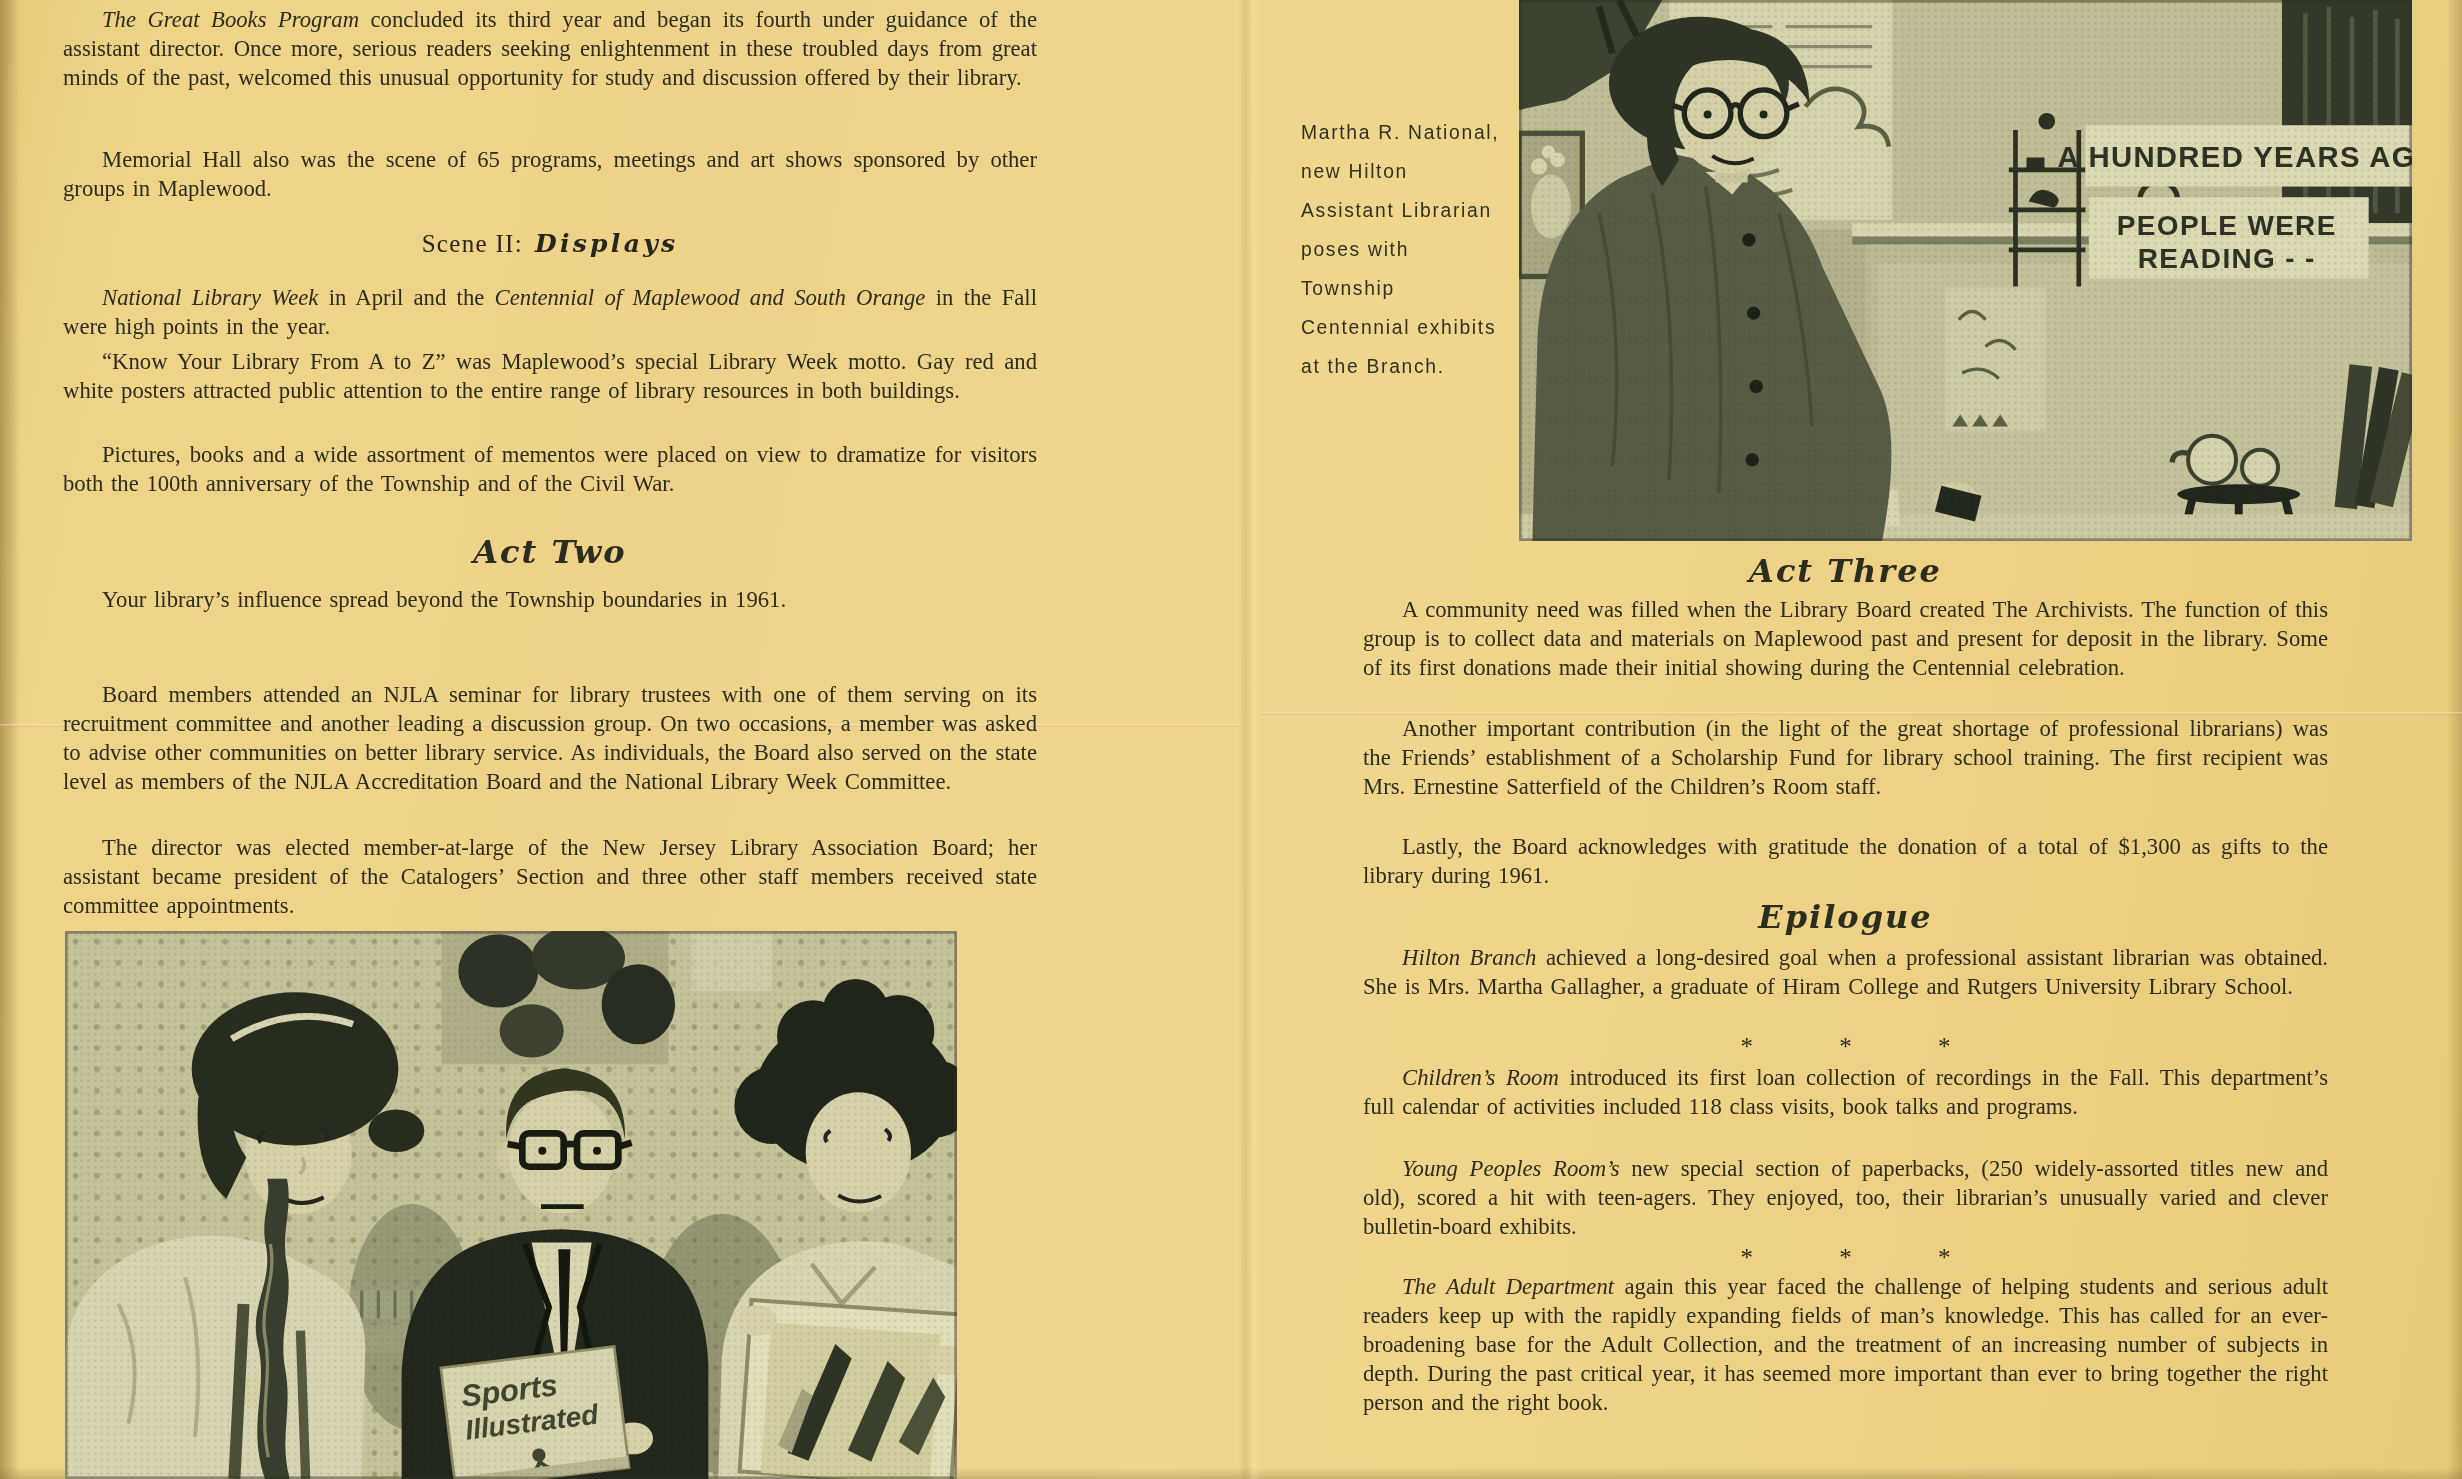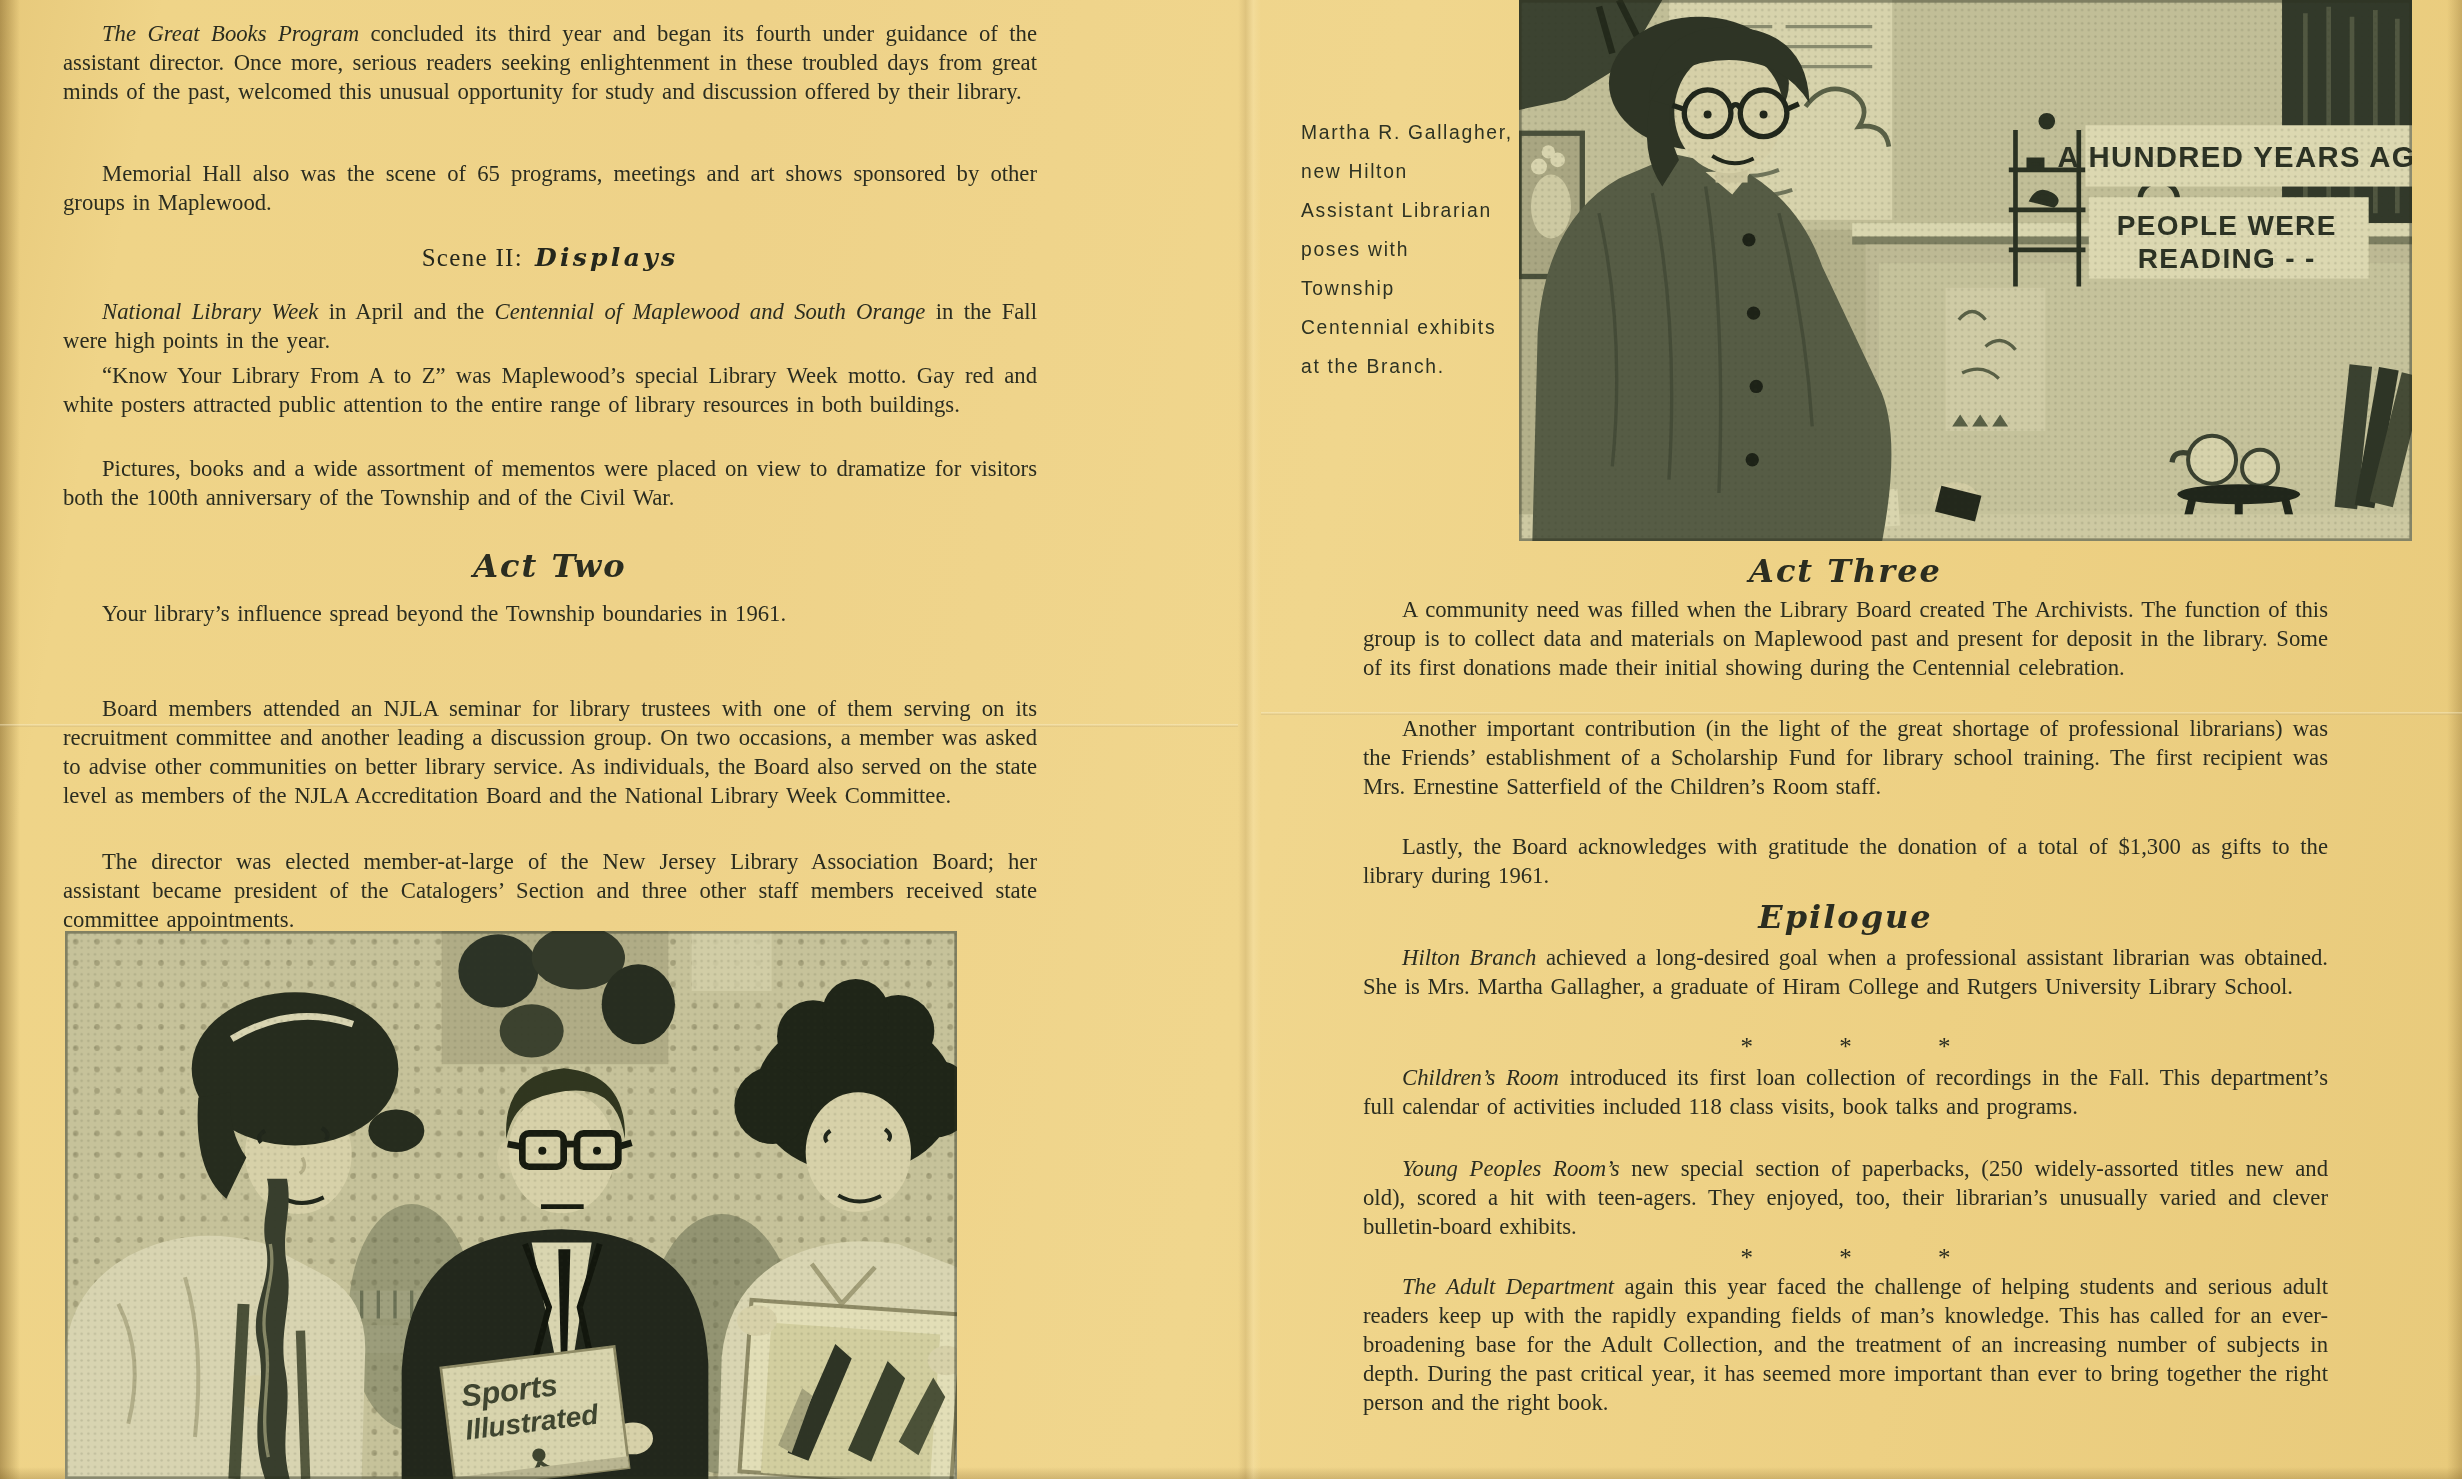--- a/index.html
+++ b/index.html
@@ -22,21 +22,21 @@
   .crease-h{position:absolute;height:3.3px;
     background:linear-gradient(to bottom,rgba(255,246,212,.5),rgba(130,100,45,.16));}
   .par{
     position:absolute;
     font-size:22.7px;line-height:29px;
     text-align:justify;text-indent:39px;
     word-spacing:2px;
     color:#2b2d20;
   }
   .par .it{font-style:italic;}
-  .lcol{left:63px;width:974px;margin-top:14px;}
+  .lcol{left:63px;width:974px;}
   .rcol{left:1363px;width:965px;}
   .heading{
     position:absolute;text-align:center;
     font-family:"DejaVu Serif",serif;font-style:italic;font-weight:bold;
     color:#2b2d20;letter-spacing:2px;font-size:32px;
   }
   .scene-heading{
     position:absolute;text-align:center;font-size:25px;color:#25271c;
   }
   .scene-heading .lab{font-family:"Liberation Serif",serif;letter-spacing:1.3px;}
@@ -77,21 +77,21 @@
   <div class="par lcol" style="top:440px;"><span>Pictures, books and a wide assortment of mementos were placed on view to dramatize for visitors both the 100th anniversary of the Township and of the Civil War.</span></div>
 
   <div class="heading lcol" style="top:533px;">Act Two</div>
 
   <div class="par lcol" style="top:585px;"><span>Your library’s influence spread beyond the Township boundaries in 1961.</span></div>
   <div class="par lcol" style="top:680px;"><span>Board members attended an NJLA seminar for library trustees with one of them serving on its recruitment committee and another leading a discussion group. On two occasions, a member was asked to advise other communities on better library service. As individuals, the Board also served on the state level as members of the NJLA Accreditation Board and the National Library Week Committee.</span></div>
   <div class="par lcol" style="top:833px;"><span>The director was elected member-at-large of the New Jersey Library Association Board; her assistant became president of the Catalogers’ Section and three other staff members received state committee appointments.</span></div>
 
 
   <div class="caption cap-martha">
-    <span class="cl">Martha R. Gallagher,</span>
+    <span class="cl">Martha R. National,</span>
     <span class="cl">new Hilton</span>
     <span class="cl">Assistant Librarian</span>
     <span class="cl">poses with</span>
     <span class="cl">Township</span>
     <span class="cl">Centennial exhibits</span>
     <span class="cl">at the Branch.</span>
   </div>
 
   <div class="heading rcol" style="top:552px;">Act Three</div>
 

